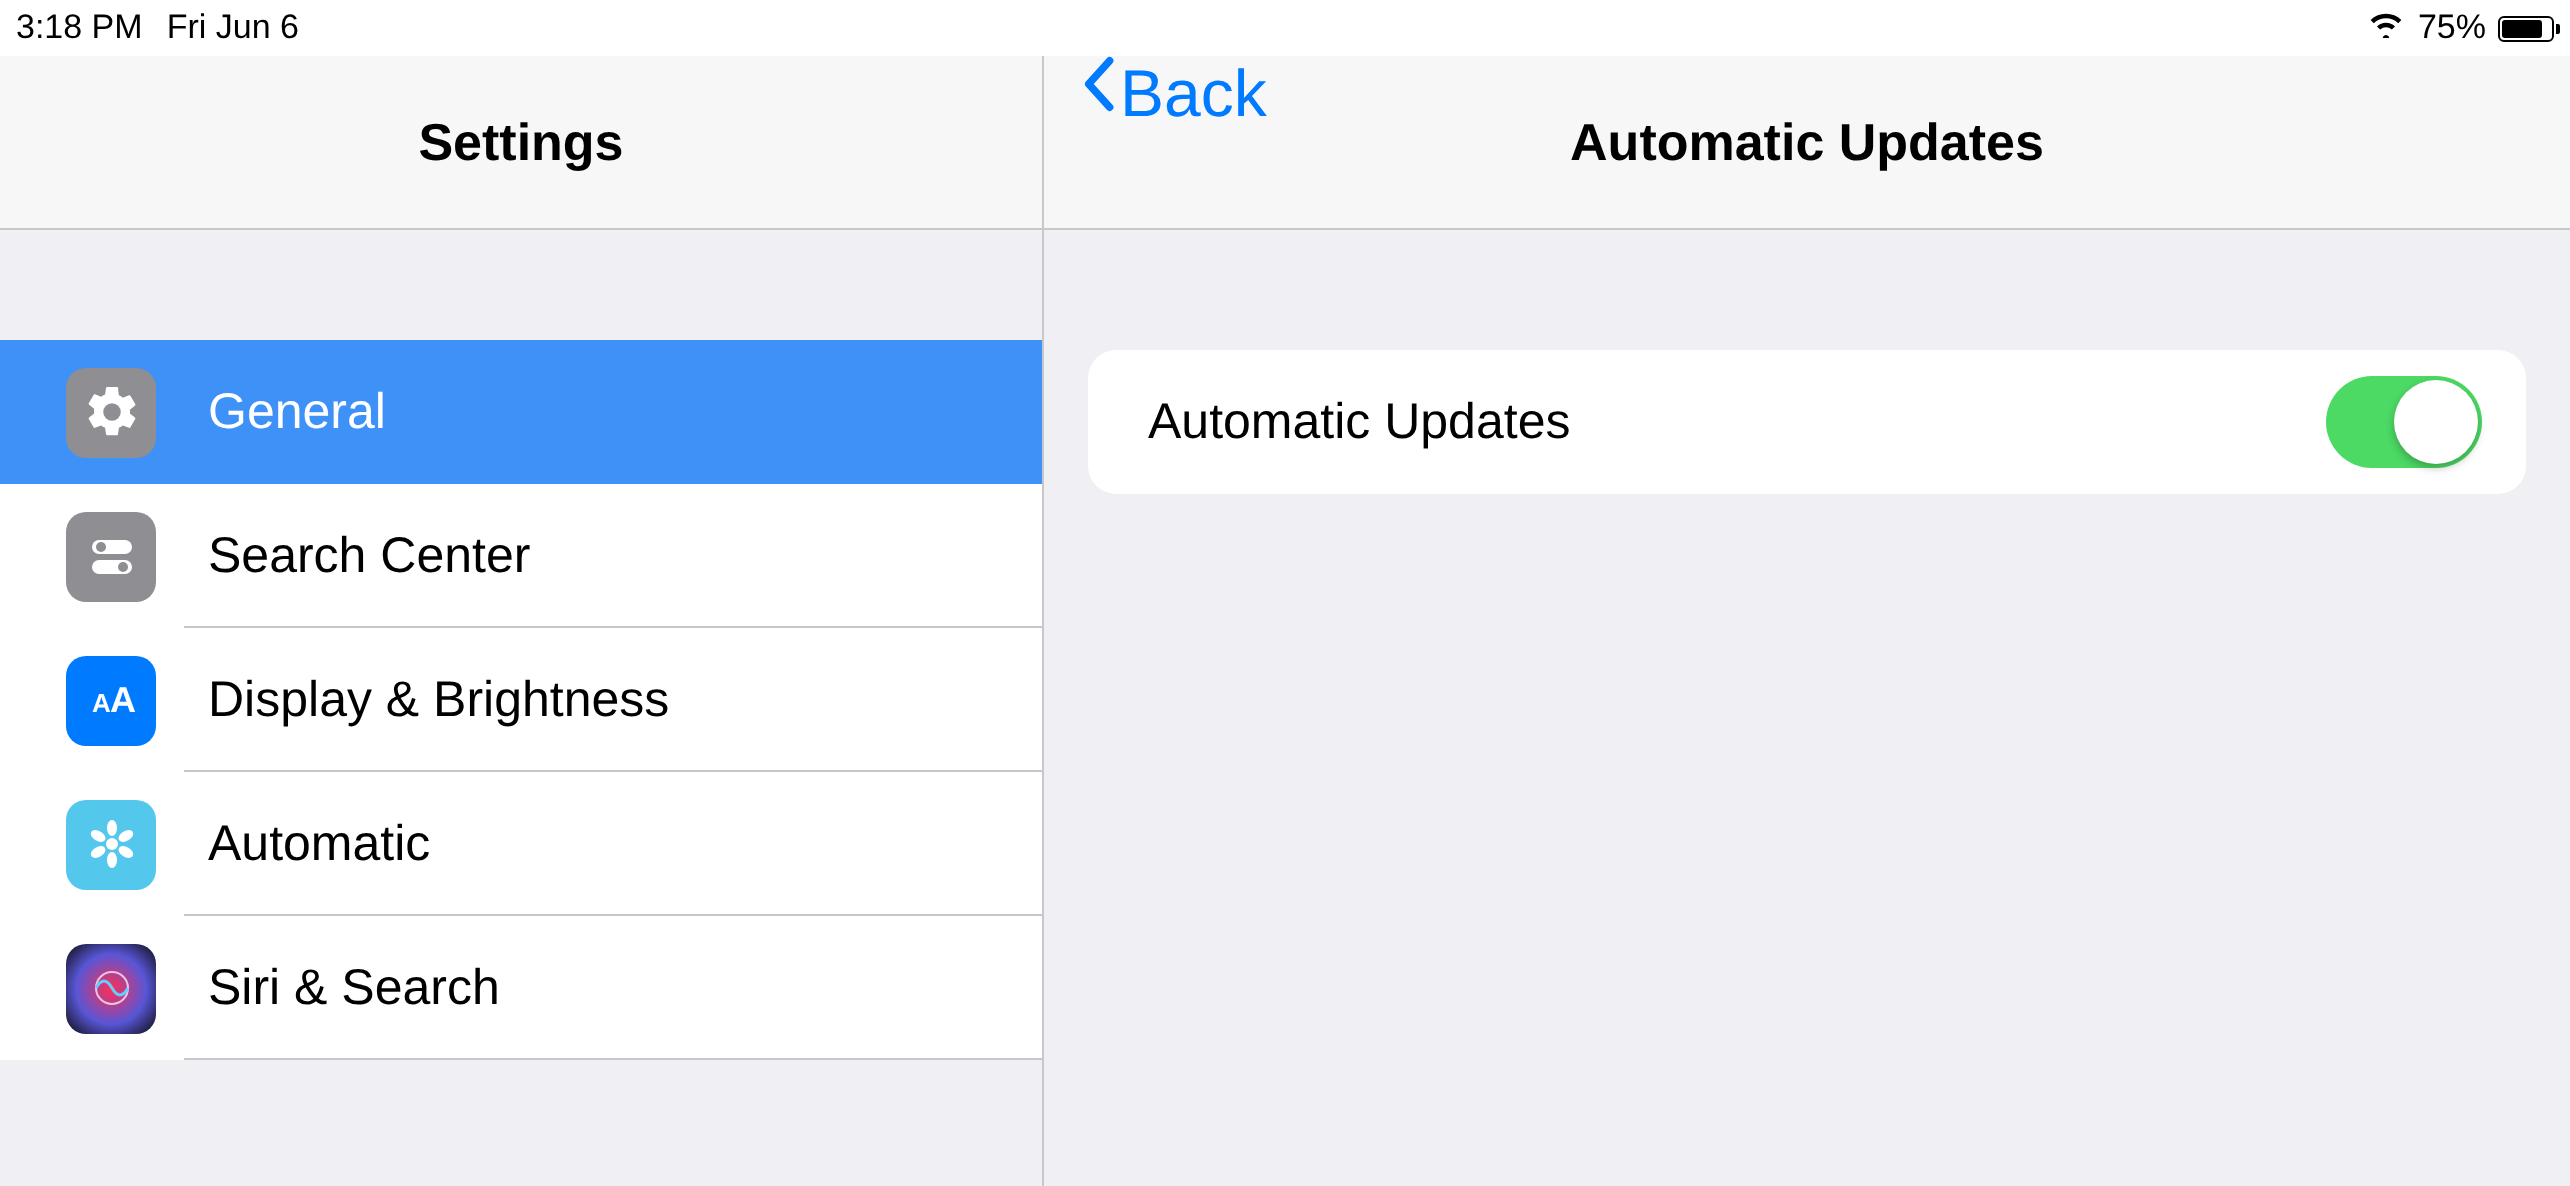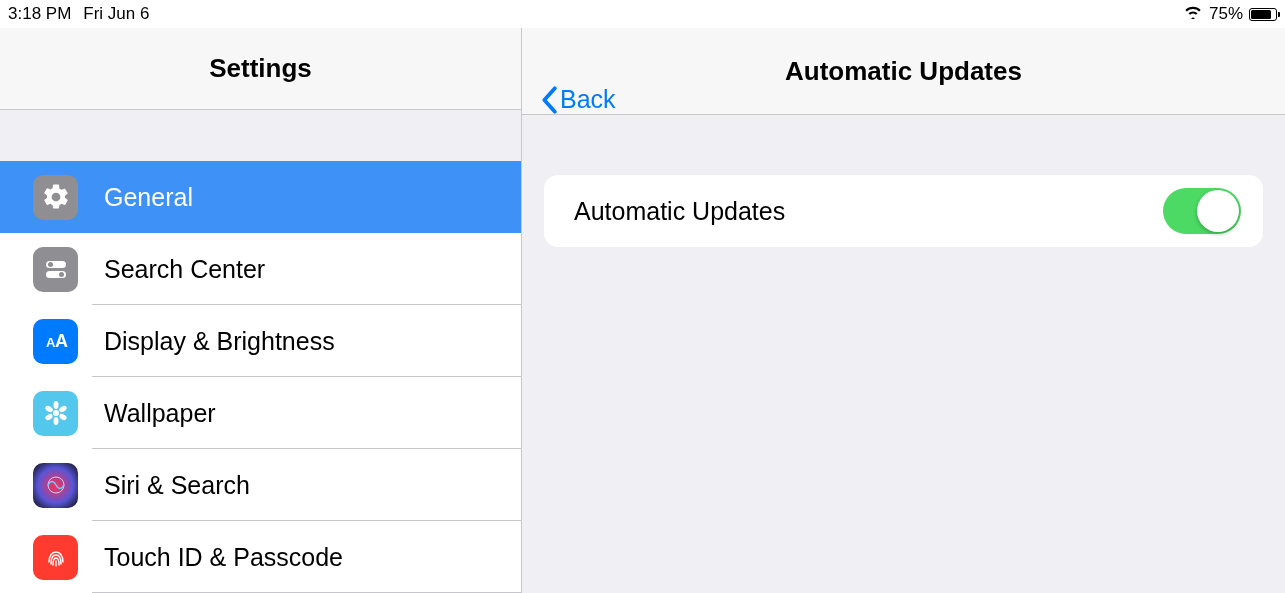--- a/index.html
+++ b/index.html
@@ -65,23 +65,23 @@
     border-bottom: 1px solid #c8c7cc;
     position: relative;
   }
   .sidebar .nav-header { background: #f7f7f7; }
   .back-btn {
     position: absolute;
     left: 18px;
     top: 0;
     bottom: 0;
     display: flex;
-    align-items: flex-end;
+    align-items: flex-start;
     color: #007aff;
-    font-size: 25px;
+    font-size: 33px;
     font-weight: 400;
     cursor: pointer;
   }
   .back-btn svg { margin-right: 2px; }
 
   .sidebar-gap { height: 55px; }
 
   .list {
     background: #fff;
   }
@@ -215,43 +215,31 @@
                 <ellipse cx="0" cy="-8" rx="2.5" ry="4"></ellipse>
                 <ellipse cx="0" cy="-8" rx="2.5" ry="4" transform="rotate(60)"></ellipse>
                 <ellipse cx="0" cy="-8" rx="2.5" ry="4" transform="rotate(120)"></ellipse>
                 <ellipse cx="0" cy="-8" rx="2.5" ry="4" transform="rotate(180)"></ellipse>
                 <ellipse cx="0" cy="-8" rx="2.5" ry="4" transform="rotate(240)"></ellipse>
                 <ellipse cx="0" cy="-8" rx="2.5" ry="4" transform="rotate(300)"></ellipse>
               </g>
             </g>
           </svg>
         </span>
-        <span>Wallpaper</span>
+        <span>Automatic</span>
         <span class="sep"></span>
       </div>
       <div class="list-item">
         <span class="icon ic-siri">
           <svg width="30" height="30" viewBox="0 0 30 30">
             <circle cx="15" cy="15" r="8" fill="none" stroke="#fff" stroke-width="1" opacity="0.7"></circle>
             <path d="M7 15 Q11 8 15 15 T23 15" fill="none" stroke="#6cf" stroke-width="1.5"></path>
           </svg>
         </span>
         <span>Siri &amp; Search</span>
-        <span class="sep"></span>
-      </div>
-      <div class="list-item">
-        <span class="icon ic-touchid">
-          <svg width="30" height="30" viewBox="0 0 30 30" fill="none" stroke="#fff" stroke-width="1.4" stroke-linecap="round">
-            <path d="M8 20c0-6 3-10 7-10s7 4 7 10"></path>
-            <path d="M10 22c0-6 2-9 5-9s5 3 5 9"></path>
-            <path d="M12 23c0-5 1.5-7 3-7s3 2 3 7"></path>
-            <path d="M15 24c0-4 0-5 0-5"></path>
-          </svg>
-        </span>
-        <span>Touch ID &amp; Passcode</span>
         <span class="sep"></span>
       </div>
     </div>
   </div>
 
   <div class="detail">
     <div class="nav-header">
       <div class="back-btn">
         <svg width="18" height="28" viewBox="0 0 14 24">
           <polyline points="12,2 3,12 12,22" fill="none" stroke="#007aff" stroke-width="3.2" stroke-linecap="round" stroke-linejoin="round"></polyline>

